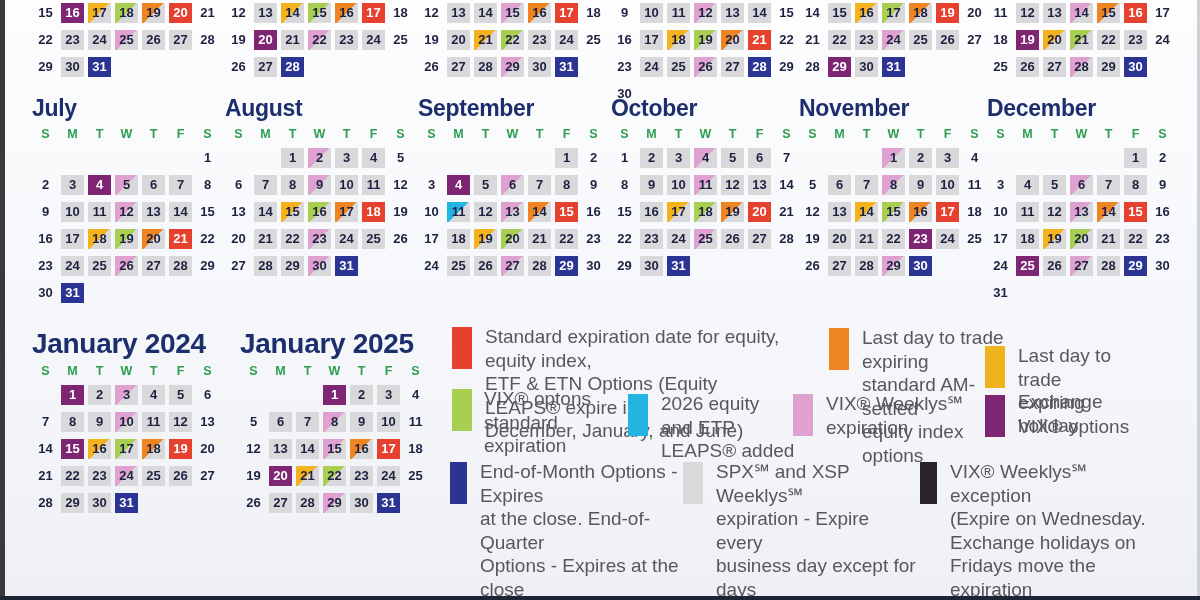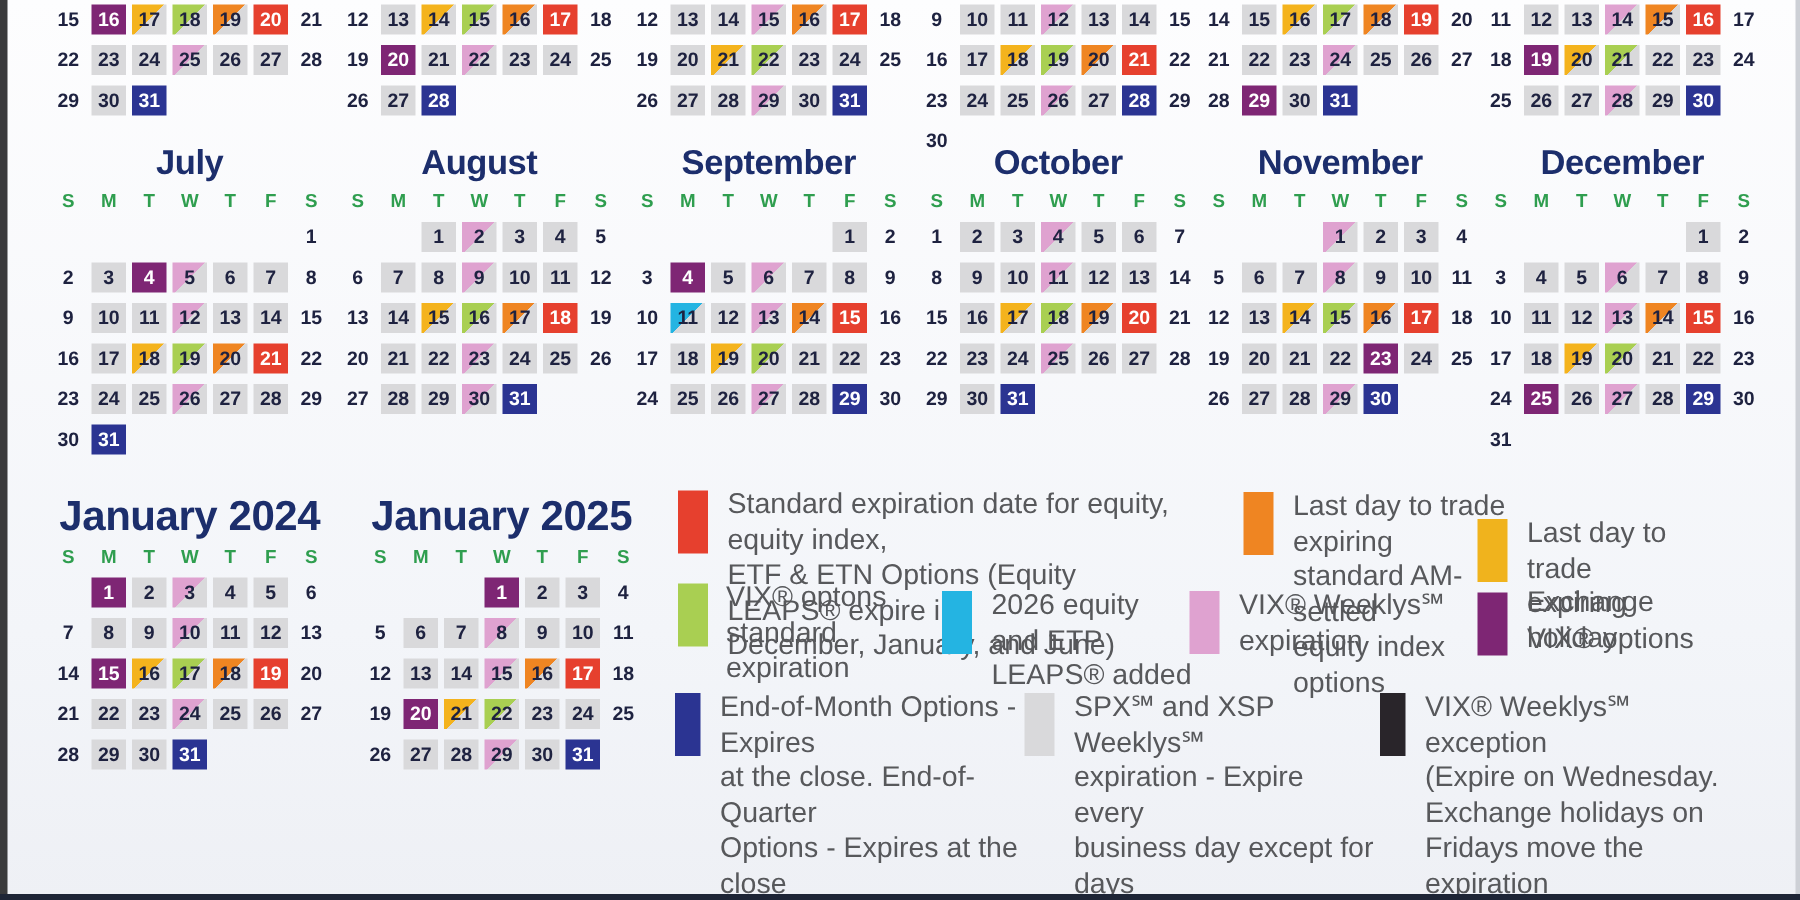--- a/index.html
+++ b/index.html
@@ -16,21 +16,21 @@
   .month { position:absolute; width:189px; }
   .row-top .mcol0{left:32px}  .row-top .mcol1{left:225px} .row-top .mcol2{left:418px}
   .row-top .mcol3{left:611px} .row-top .mcol4{left:799px} .row-top .mcol5{left:987px}
   .row-top .month{top:3px}
   .row-main .mcol0{left:32px}  .row-main .mcol1{left:225px} .row-main .mcol2{left:418px}
   .row-main .mcol3{left:611px} .row-main .mcol4{left:799px} .row-main .mcol5{left:987px}
   .row-main .month{top:95px}
   .row-bottom .mcol0{left:32px} .row-bottom .mcol1{left:240px}
   .row-bottom .month{top:328px}
 
-  .month-title { text-align:center; font-weight:bold; color:#1c2e6c; font-size:23px; letter-spacing:-0.3px; margin-bottom:5px; }
+  .month-title { font-weight:bold; color:#1c2e6c; font-size:23px; letter-spacing:-0.3px; margin-bottom:5px; }
   .row-bottom .month-title { font-size:28px; margin-bottom:4px; }
   .wd-row { display:grid; grid-template-columns:repeat(7,27px); margin-bottom:7px; }
   .wd { text-align:center; color:#2f9e4f; font-weight:bold; font-size:12.5px; }
 
   .weeks { display:grid; grid-template-columns:repeat(7,27px); grid-auto-rows:27px; }
   .cellwrap { width:27px; height:20px; display:flex; align-items:center; justify-content:center; }
   .cell { width:23px; height:20px; line-height:20px; text-align:center; font-weight:bold; font-size:13px; color:#1e2240; }
   .c-plain { background:transparent; }
   .c-gray  { background:#d9d9db; }
   .c-purple{ background:#7e2674; color:#fff; }

